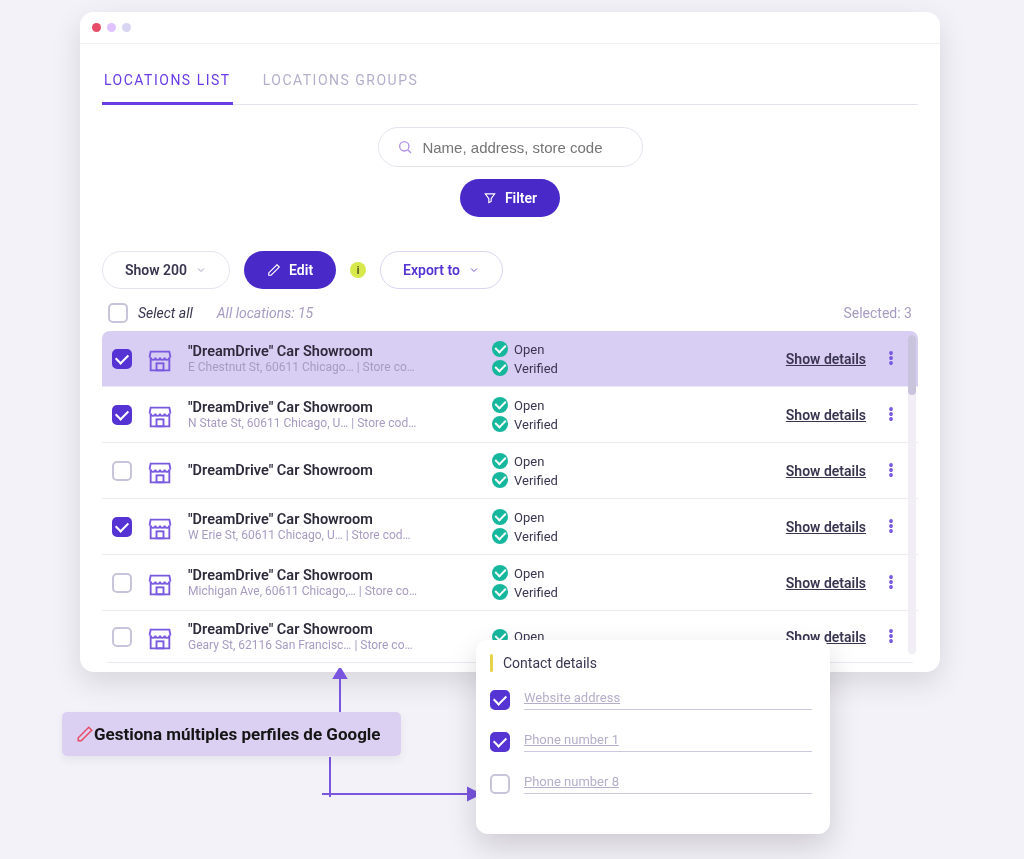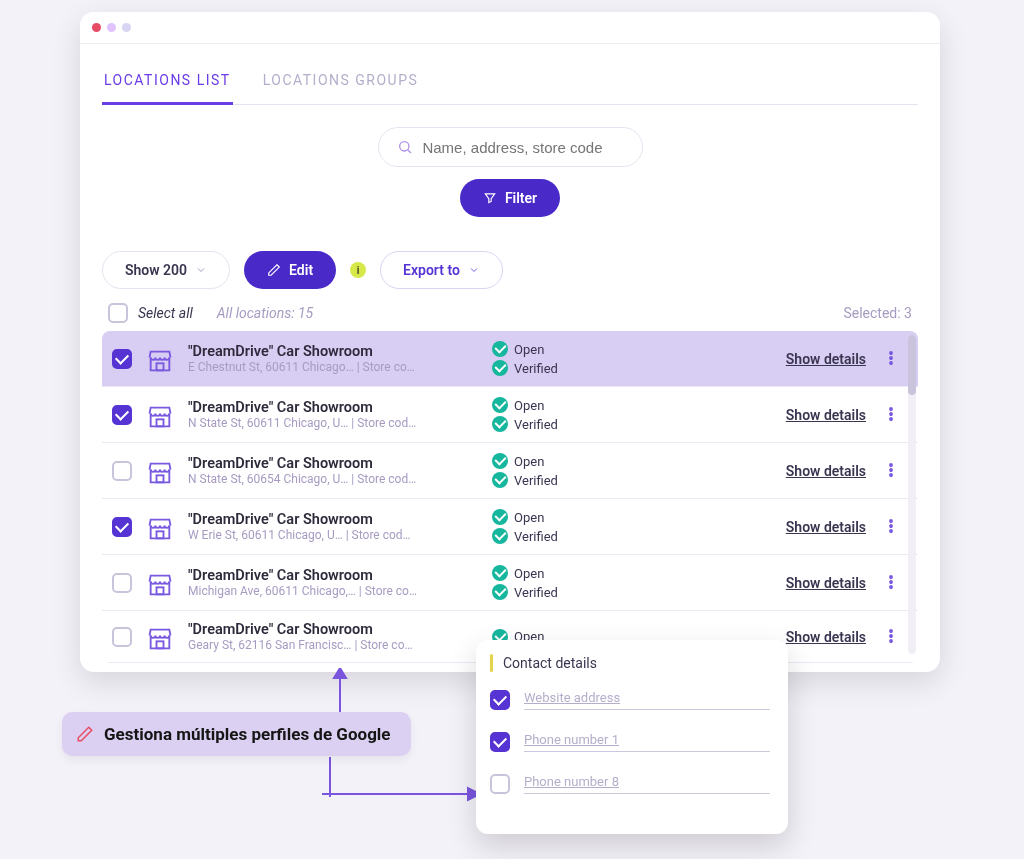--- a/index.html
+++ b/index.html
@@ -140,21 +140,21 @@
   .details-link { flex:0 0 120px; color:#3a3550; font-weight:600; text-decoration:underline; font-size:14px; cursor:pointer; text-align:right;}
   .kebab { flex:0 0 24px; color:#7959df; cursor:pointer; text-align:center; font-size:18px; letter-spacing:2px; }
   .kebab span { display:block; line-height:5px; }
 
   .spacer { flex:1; }
 
   
   .popup {
     position:absolute;
     top: 640px; left: 476px;
-    width: 312px;
+    width: 354px;
     background:#fff;
     border-radius:12px;
     box-shadow:0 12px 30px rgba(0,0,0,0.16);
     padding: 14px 18px 22px 14px;
     z-index: 30;
   }
   .popup-title { display:flex; align-items:center; gap:10px; margin-bottom:14px;}
   .popup-title .bar { width:3px; height:18px; background:#e5d34a; border-radius:2px;}
   .popup-title .txt { color:#3a3550; font-size:14px; }
   .popup-row { display:flex; align-items:flex-end; gap:14px; margin-bottom:18px;}
@@ -163,23 +163,23 @@
     border:none; border-bottom:1px solid #cfc8dd;
     padding:4px 0; font-size:13px;text-decoration:underline;
   }
   .field.placeholder { color:#b5aecb; }
 
   
   .callout {
     position:absolute;
     top: 712px; left: 62px;
     background:#dcd0f2;
-    border-radius:10px;
+    border-radius:5px;
     padding: 12px 20px 12px 14px;
-    display:flex; align-items:center; gap:10px;
+    display:flex; align-items:center; 
     font-size:17px; font-weight:700; color:#151515;
     box-shadow:0 4px 10px rgba(0,0,0,0.06);
     z-index:20;
   }
   .pencil-red { color:#e64c65; }
 
   
   .arrow {
     position:absolute; stroke:#7a56df; fill:none; stroke-width:2;
   }
@@ -313,21 +313,20 @@
           <div class="row">
             <span class="checkbox"></span>
             <span class="store-icon"><svg viewBox="0 0 24 24" fill="none" stroke="currentColor" stroke-width="1.6">
                 <path d="M3 9l1-5h16l1 5"></path>
                 <path d="M4 9v11h16V9"></path>
                 <path d="M4 9a2 2 0 0 0 4 0 2 2 0 0 0 4 0 2 2 0 0 0 4 0 2 2 0 0 0 4 0"></path>
                 <rect x="9" y="14" width="6" height="6"></rect>
               </svg></span>
             <div class="titleblock">
               <div class="t">"DreamDrive" Car Showroom</div>
-              <div class="s">N State St, 60654 Chicago, U…   |   Store cod…</div>
             </div>
             <div class="statuscol">
               <div class="status">
                 <span class="badge"></span>
                 <span>Open</span>
               </div>
               <div class="status">
                 <span class="badge"></span>
                 <span>Verified</span>
               </div>

